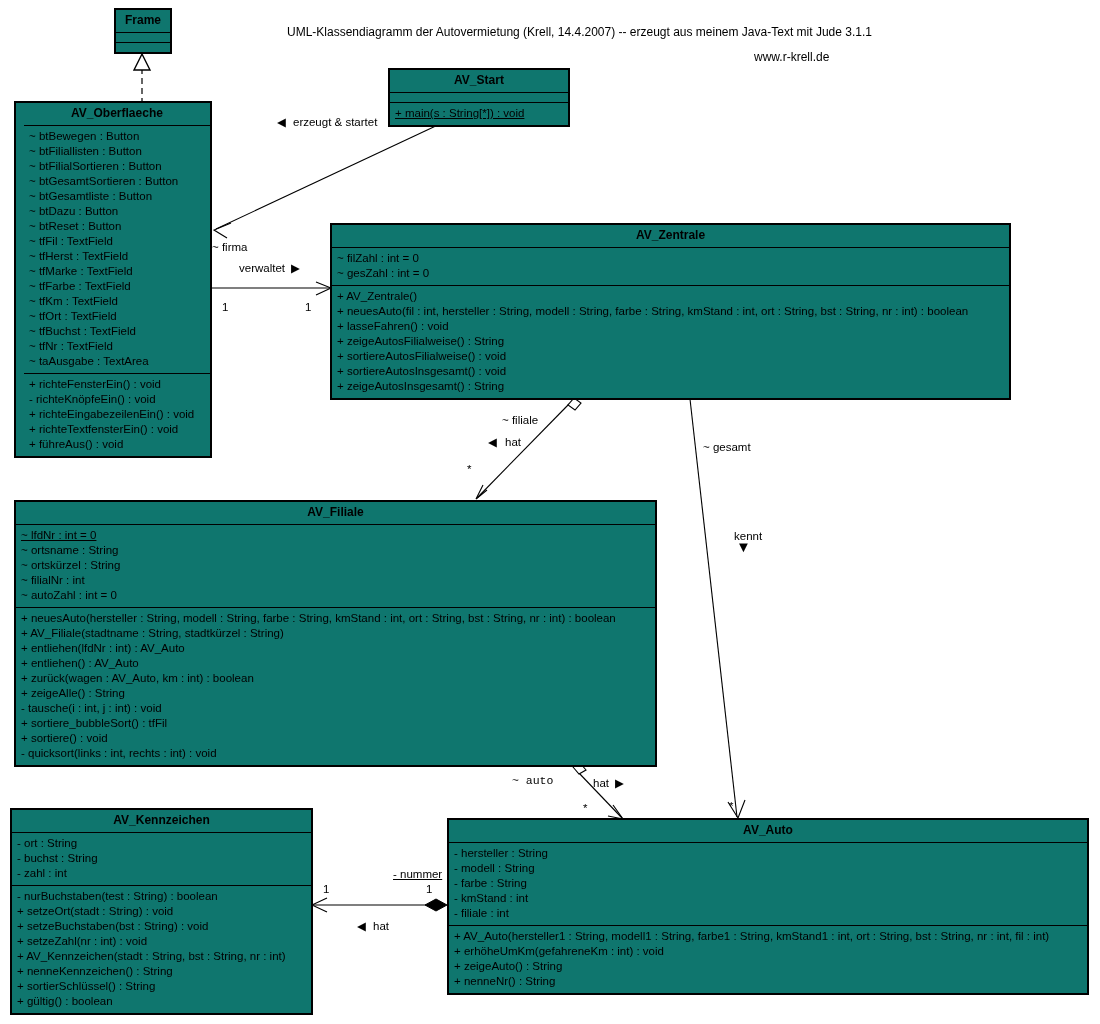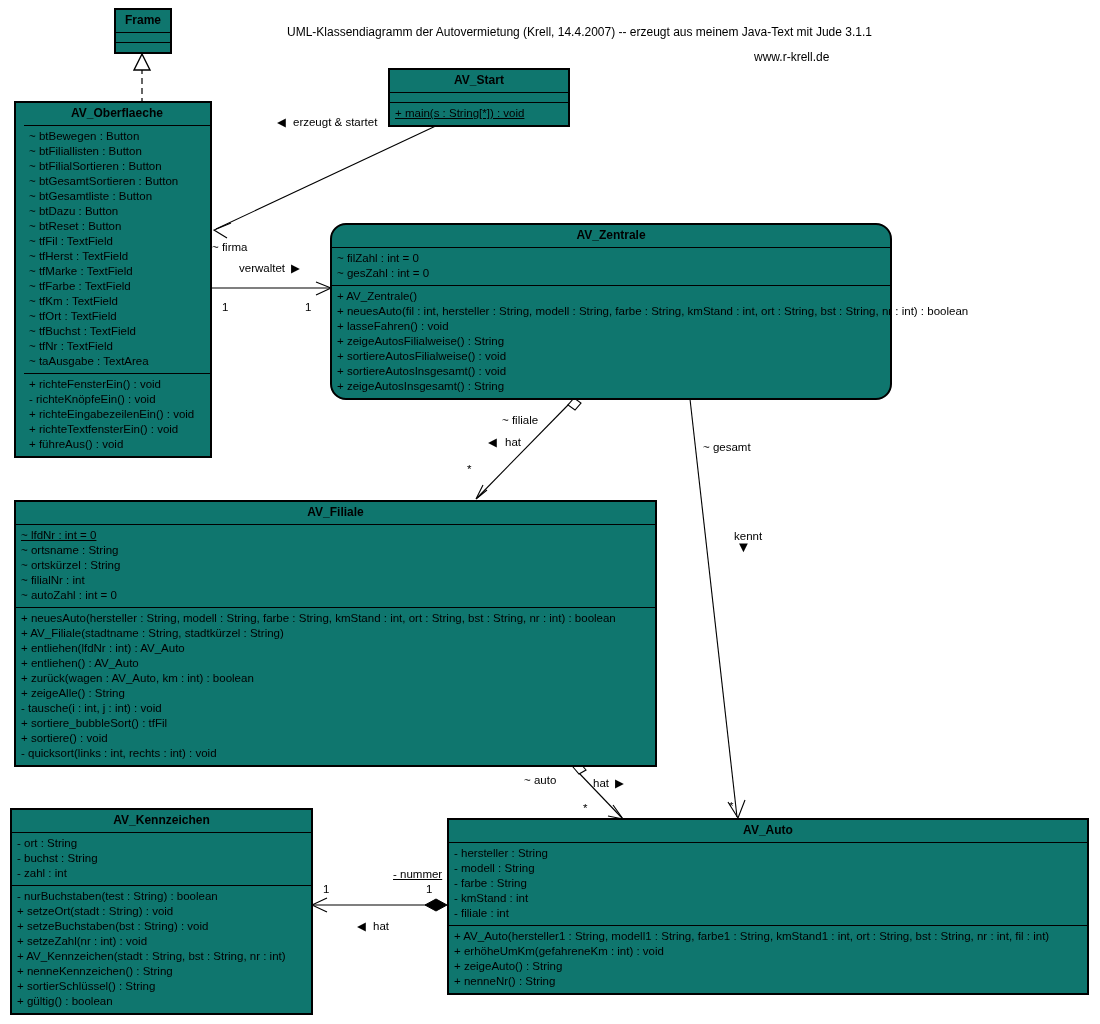--- a/index.html
+++ b/index.html
@@ -174,21 +174,21 @@
     </div>
     <div class="uml-compartment">
       <div class="uml-row">+ richteFensterEin() : void</div>
       <div class="uml-row">- richteKnöpfeEin() : void</div>
       <div class="uml-row">+ richteEingabezeilenEin() : void</div>
       <div class="uml-row">+ richteTextfensterEin() : void</div>
       <div class="uml-row">+ führeAus() : void</div>
     </div>
   </div>
 
-  <div class="uml-class" style="left:330px; top:223px; width:562px;border-radius:16px;">
+  <div class="uml-class" style="left:330px; top:223px; width:681px;">
     <div class="uml-name">AV_Zentrale</div>
     <div class="uml-compartment bordered">
       <div class="uml-row">~ filZahl : int = 0</div>
       <div class="uml-row">~ gesZahl : int = 0</div>
     </div>
     <div class="uml-compartment">
       <div class="uml-row">+ AV_Zentrale()</div>
       <div class="uml-row">+ neuesAuto(fil : int, hersteller : String, modell : String, farbe : String, kmStand : int, ort : String, bst : String, nr : int) : boolean</div>
       <div class="uml-row">+ lasseFahren() : void</div>
       <div class="uml-row">+ zeigeAutosFilialweise() : String</div>
@@ -269,21 +269,21 @@
   <div class="edge-label" style="left:502px; top:414px;">~ filiale</div>
   <div class="edge-label" style="left:488px; top:435px;">◀</div>
   <div class="edge-label" style="left:505px; top:436px;">hat</div>
   <div class="mult" style="left:467px; top:463px;">*</div>
 
   <div class="edge-label" style="left:703px; top:441px;">~ gesamt</div>
   <div class="edge-label" style="left:734px; top:530px;">kennt</div>
   <div class="edge-label" style="left:736px; top:538px; font-size:15px;">▼</div>
   <div class="mult" style="left:729px; top:800px;">*</div>
 
-  <div class="edge-label" style="left:524px; top:774px;">~ auto</div>
+  <div class="edge-label" style="left:512px; top:774px;font-family:Liberation Mono, monospace;">~ auto</div>
   <div class="edge-label" style="left:593px; top:777px;">hat</div>
   <div class="edge-label" style="left:615px; top:776px;">▶</div>
   <div class="mult" style="left:583px; top:802px;">*</div>
 
   <div class="edge-label" style="left:393px; top:868px;text-decoration:underline;">- nummer</div>
   <div class="mult" style="left:323px; top:883px;">1</div>
   <div class="mult" style="left:426px; top:883px;">1</div>
   <div class="edge-label" style="left:357px; top:919px;">◀</div>
   <div class="edge-label" style="left:373px; top:920px;">hat</div>
 

